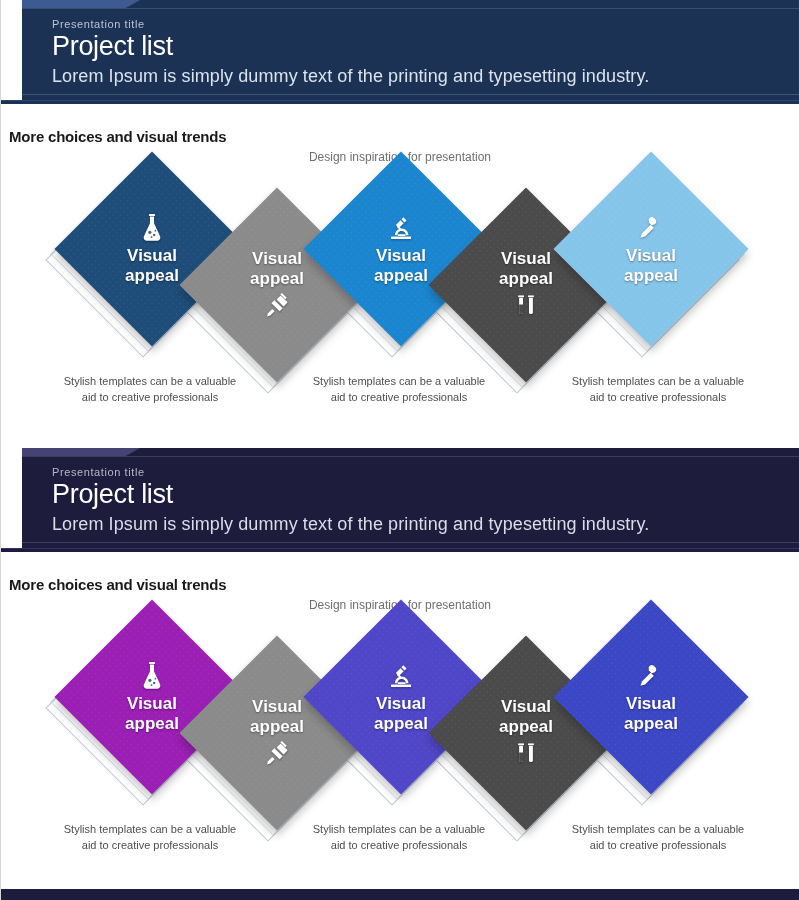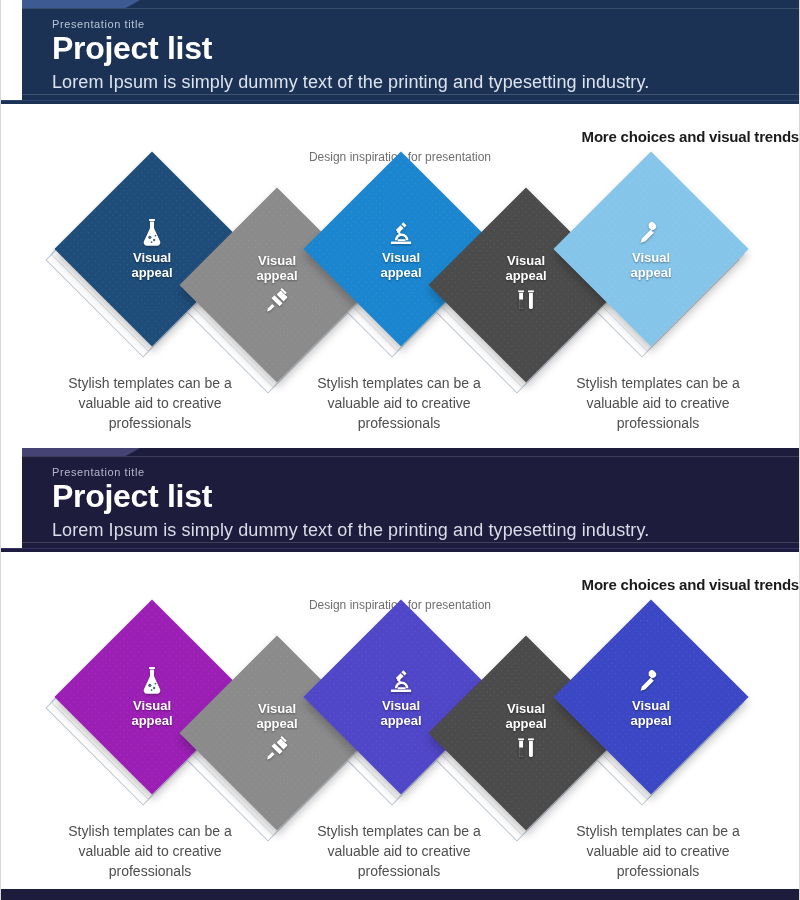--- a/index.html
+++ b/index.html
@@ -83,22 +83,22 @@
   }
   .eyebrow {
     color: #b9c4d6;
     font-size: 11px;
     letter-spacing: 0.6px;
     margin-bottom: 1px;
   }
   .theme-navy .eyebrow { color: #b6b6cd; }
   .slide-title {
     color: #ffffff;
-    font-size: 32px;
-    font-weight: bold;
+    font-size: 27px;
+    font-weight: normal;
     letter-spacing: -0.3px;
     line-height: 1.12;
     margin-bottom: 5px;
   }
   .slide-sub {
     color: #dde3ee;
     font-size: 18px;
     letter-spacing: 0.1px;
   }
   .theme-navy .slide-sub { color: #dcdce8; }
@@ -113,25 +113,26 @@
 
   
   .slide-body {
     position: relative;
     background: #ffffff;
     height: 336px;
     padding-top: 24px;
   }
 
   .section-title {
-    text-align: right;
+    text-align: left;
     font-size: 15px;
     font-weight: bold;
     color: #1a1a1a;
     letter-spacing: -0.2px;
+    padding-left: 8px;
   }
   .section-sub {
     text-align: center;
     font-size: 12px;
     color: #6f6f6f;
     margin-top: 5px;
   }
 
   
   .diamond-row {
@@ -194,21 +195,21 @@
     display: flex;
     flex-direction: column;
     align-items: center;
     justify-content: center;
     gap: 3px;
   }
   .dia-content.icon-below { flex-direction: column-reverse; }
 
   .dia-label {
     color: #ffffff;
-    font-size: 13px;
+    font-size: 17px;
     font-weight: bold;
     line-height: 1.12;
     text-align: center;
     text-shadow: 0 1px 2px rgba(0,0,0,0.4);
   }
   .dia-icon {
     width: 26px;
     height: 30px;
     display: flex;
     align-items: center;
@@ -216,21 +217,21 @@
     filter: drop-shadow(0 1px 1px rgba(0,0,0,0.35));
   }
   .dia-icon svg { width: 100%; height: 100%; display: block; }
 
   
   .caption-row { position: relative; height: 52px; margin-top: 4px; }
   .caption {
     position: absolute;
     width: 190px;
     text-align: center;
-    font-size: 14px;
+    font-size: 11px;
     line-height: 1.42;
     color: #4e4e4e;
   }
 
   
   .bottom-bar {
     position: absolute;
     left: 0; right: 0; bottom: 0;
     height: 12px;
     background: #1d1c3c;

